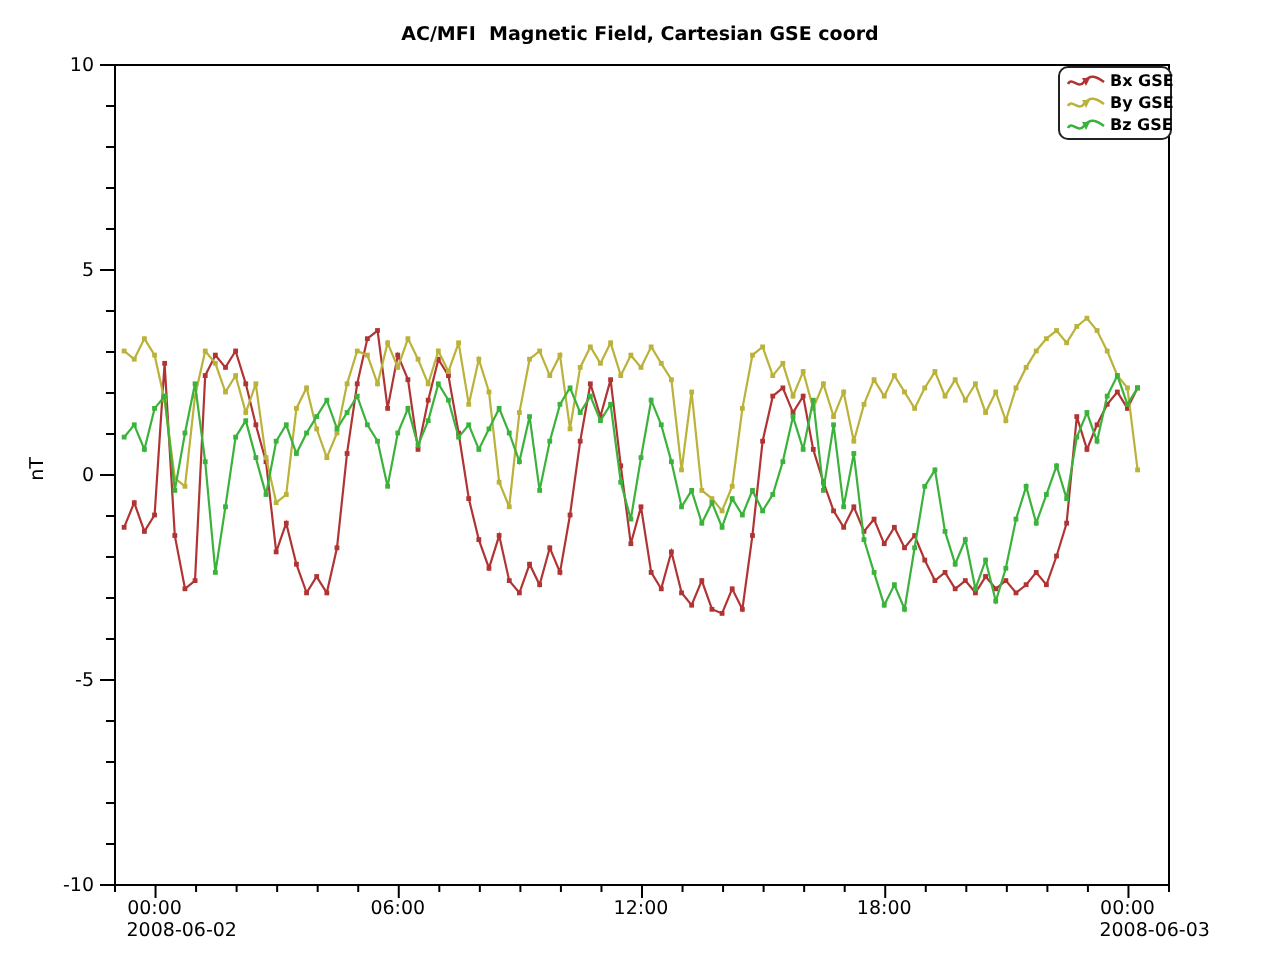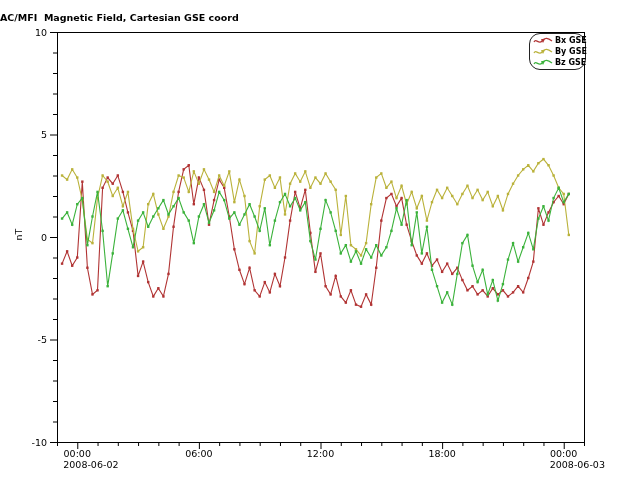--- a/index.html
+++ b/index.html
@@ -1,31 +1,31 @@
 <!DOCTYPE html>
 <html><head>
 <meta charset="utf-8">
 <style>
   html,body{margin:0;padding:0;background:#ffffff;}
   .screen{
     position:relative;width:640px;height:480px;background:#ffffff;overflow:hidden;
     font-family:"DejaVu Sans","Liberation Sans",sans-serif;color:#000;
   }
   .chart-title{
-    position:absolute;top:12px;left:0;width:640px;text-align:left;
+    position:absolute;top:12px;left:0;width:640px;text-align:center;
     font-size:9.5px;font-weight:bold;white-space:pre;
   }
   .y-axis-label{
     position:absolute;left:13px;top:229px;font-size:9.5px;
     transform:rotate(-90deg);transform-origin:center;
   }
   #plot{position:absolute;left:0;top:0;}
   .legend{
     position:absolute;left:529px;top:33px;width:57px;height:37px;
-    border:1px solid #222;border-radius:11px;background:#fff;
+    border:1px solid #222;border-radius:5px;background:#fff;
     box-sizing:border-box;display:flex;flex-direction:column;
     justify-content:space-around;padding:1px 1px 1px 3px;
   }
   .legend-row{display:flex;align-items:center;gap:2px;line-height:1;}
   .legend-row .label{font-size:8px;font-weight:bold;white-space:nowrap;}
   .legend-swatch{flex:0 0 auto;}
 </style>
 </head>
 <body>
 

